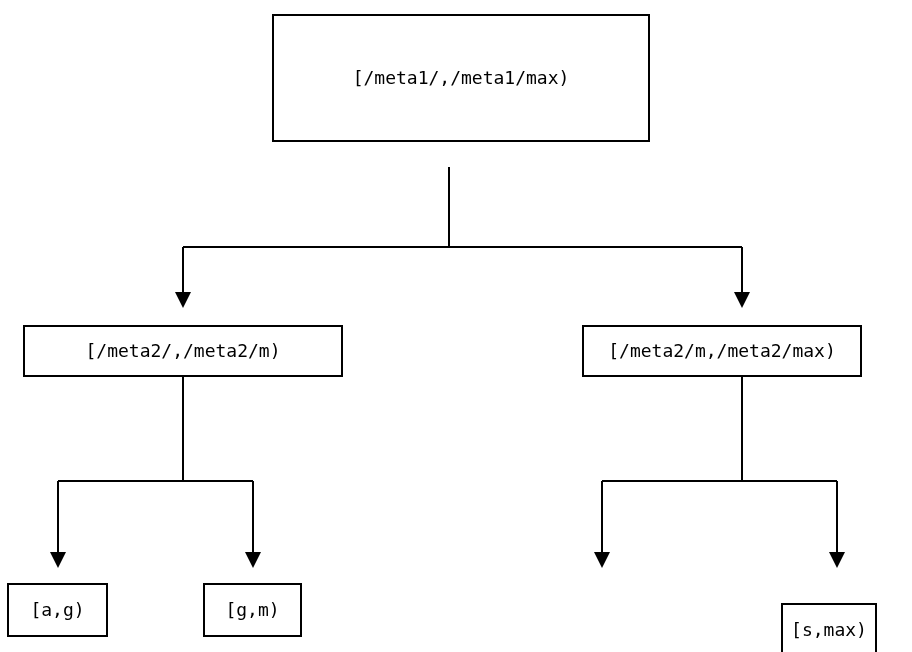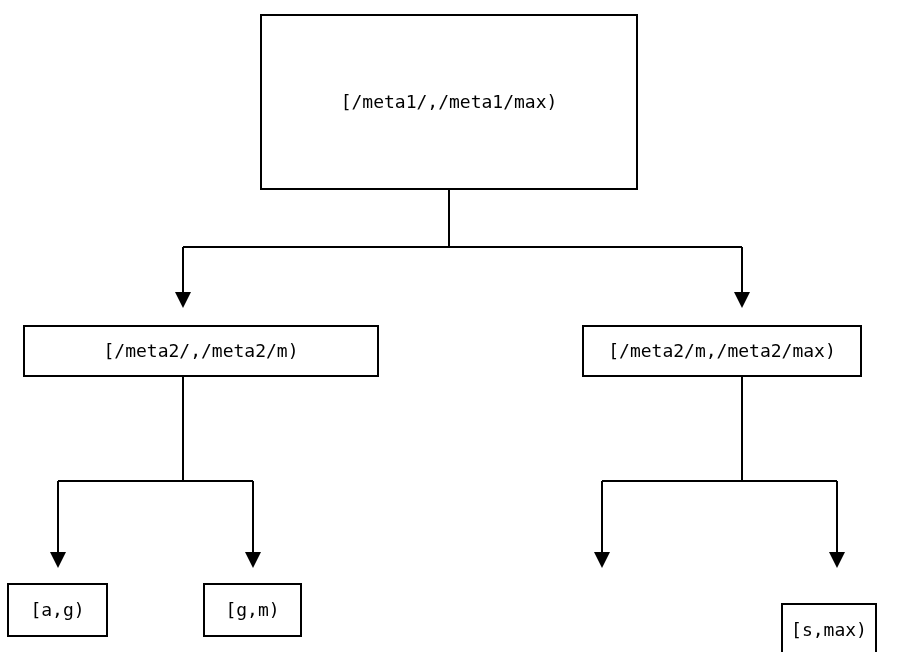--- a/index.html
+++ b/index.html
@@ -39,22 +39,22 @@
     border: 2px solid var(--box-border);
     background: var(--box-background);
     color: var(--text);
     display: flex;
     align-items: center;
     justify-content: center;
     font-size: 18px;
     line-height: 1;
     white-space: nowrap;
   }
-  .node-root      { left: 260px; top: 14px;  width: 378px; height: 176px; }
-  .node-mid-left  { left: 23px;  top: 325px; width: 356px; height: 52px; }
+  .node-root      { left: 272px; top: 14px;  width: 378px; height: 128px; }
+  .node-mid-left  { left: 23px;  top: 325px; width: 320px; height: 52px; }
   .node-mid-right { left: 582px; top: 325px; width: 280px; height: 52px; }
   .node-leaf-ag   { left: 7px;   top: 583px; width: 101px; height: 54px; }
   .node-leaf-gm   { left: 203px; top: 583px; width: 99px;  height: 54px; align-items: center; }
   .node-leaf-ms   { left: 553px; top: 583px; width: 99px;  height: 54px; }
   .node-leaf-smax { left: 781px; top: 583px; width: 96px; height: 54px; margin-top: 20px; }
 </style>
 </head>
 <body>
 
 <div class="canvas">

